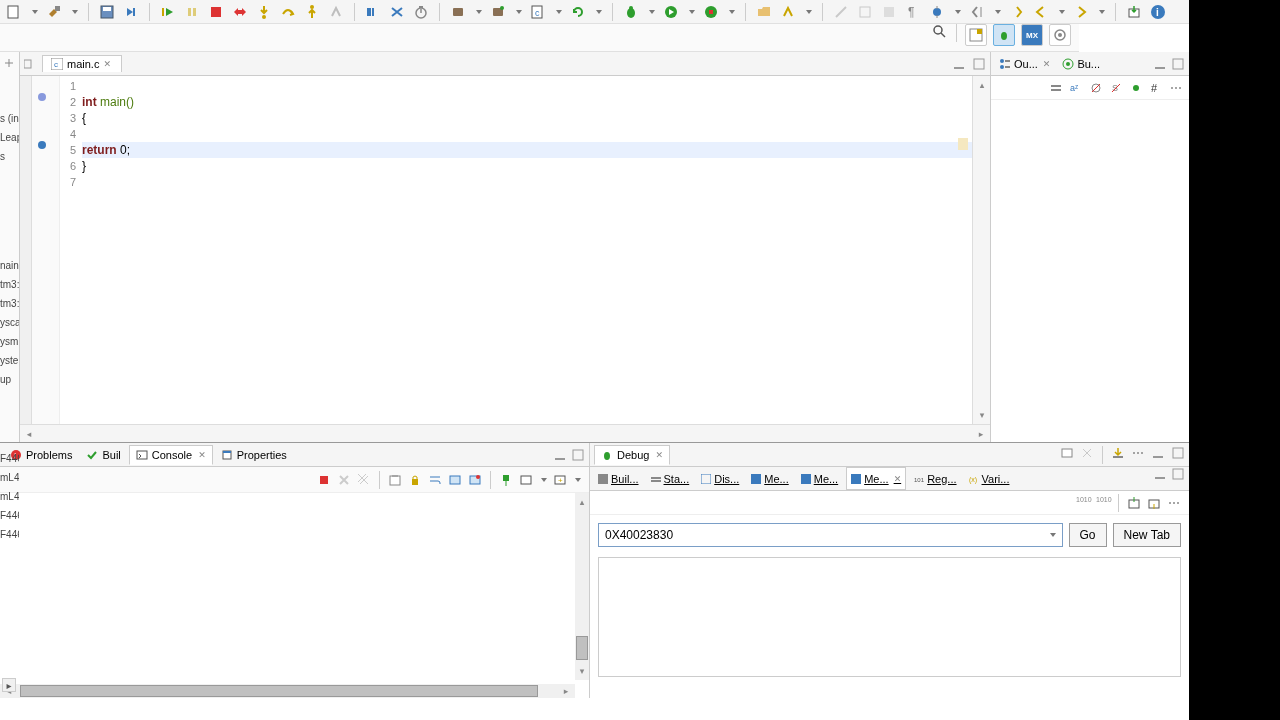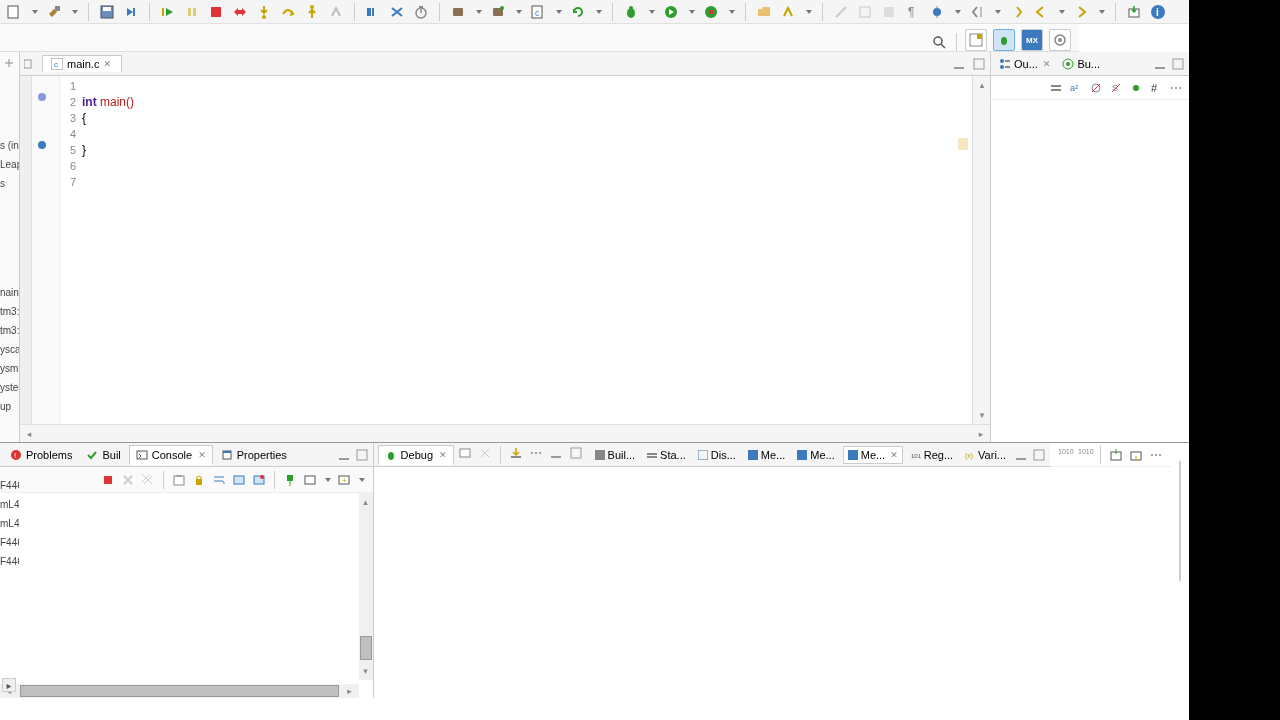--- a/index.html
+++ b/index.html
@@ -9,21 +9,21 @@
 
 .toolbar-main {
   height: 24px; display: flex; align-items: center; gap: 8px; 
   padding: 2px 6px; border-bottom: 1px solid #e0e0e0; background: #f5f5f5;
 }
 .tb-icon { width: 16px; height: 16px; display: inline-block; }
 .tb-sep { width: 1px; height: 18px; background: #ccc; margin: 0 2px; }
 .dropdown-arrow { width: 0; height: 0; border-left: 3px solid transparent; border-right: 3px solid transparent; border-top: 4px solid #777; display: inline-block; margin-left: 2px; }
 
 .toolbar-second {
-  height: 28px; display: flex; align-items: flex-end; justify-content: flex-end;
+  height: 28px; display: flex; align-items: flex-start; justify-content: flex-end;
   gap: 6px; padding: 0 8px; border-bottom: 1px solid #e0e0e0; background: #fafafa;
   width: 1079px;
 }
 .persp-btn { width: 22px; height: 22px; border: 1px solid #ccc; border-radius: 2px; display: flex; align-items: center; justify-content: center; background: #fff; }
 .persp-btn.active { background: #d0e4f5; border-color: #6ab0e0; }
 
 .main-area { display: flex; width: 1189px; height: 390px; }
 
 .left-explorer {
   width: 20px; border-right: 1px solid #ccc; background: #fafafa; 
@@ -37,22 +37,22 @@
 .editor-tab-icons { margin-left: auto; display: flex; gap: 6px; }
 .ed-icon { width: 14px; height: 14px; border: 1px solid #999; }
 
 .editor-body { flex: 1; display: flex; background: #fff; position: relative; }
 .gutter-left { width: 12px; background: #f0f0f0; border-right: 1px solid #ddd; }
 .gutter-marker { width: 28px; background: #fafafa; border-right: 1px solid #eee; position: relative; }
 .line-numbers { width: 22px; padding-top: 2px; text-align: right; padding-right: 6px; font-family: Consolas, monospace; font-size: 11px; color: #888; line-height: 16px; }
 .code-content { flex: 1; font-family: Consolas, monospace; font-size: 12px; line-height: 16px; padding-top: 2px; position: relative; }
 .code-line { height: 16px; white-space: pre; }
 .code-line.hl { background: #e8f0fe; }
-.kw { color: #4c1d95; font-weight: bold; }
-.fn { color: #b91c1c; }
+.kw { color: #7f1d1d; font-weight: bold; }
+.fn { color: #4d7c0f; }
 .num { color: #000; }
 .editor-scroll-v { width: 18px; background: #f5f5f5; border-left: 1px solid #ddd; position: relative; }
 .editor-scroll-h { height: 18px; background: #f5f5f5; border-top: 1px solid #ddd; display: flex; align-items: center; }
 .scroll-arrow { width: 18px; height: 18px; display: flex; align-items: center; justify-content: center; font-size: 9px; color: #888; }
 .marker-dot { position: absolute; left: 6px; width: 8px; height: 8px; border-radius: 50%; }
 
 .right-panel { width: 198px; display: flex; flex-direction: column; background: #fff; }
 .right-tabs { height: 24px; display: flex; align-items: center; padding: 0 4px; font-size: 11px; border-bottom: 1px solid #ccc; background: #f5f5f5; gap: 4px; text-align: center; }
 .r-tab { display: flex; align-items: center; gap: 3px; padding: 2px 4px; }
 .r-tab-close { font-size: 9px; color: #888; margin-left: 2px; }
@@ -67,35 +67,35 @@
 .bl-tabs { height: 24px; display: flex; align-items: center; padding: 0 4px; font-size: 11px; border-bottom: 1px solid #ccc; background: #f5f5f5; gap: 2px; }
 .bl-tab { display: flex; align-items: center; gap: 4px; padding: 3px 6px; }
 .bl-tab.active { background: #fff; border: 1px solid #ccc; border-bottom: 1px solid #fff; margin-bottom: -1px; }
 .bl-toolbar { height: 26px; display: flex; align-items: center; justify-content: flex-end; gap: 6px; padding: 0 8px; border-bottom: 1px solid #eee; background: #fafafa; }
 .bl-content { flex: 1; padding: 4px 8px; font-family: Consolas, monospace; font-size: 12px; line-height: 18px; overflow: hidden; position: relative; }
 .bl-title { color: #555; font-size: 11px; font-family: Arial; margin-bottom: 2px; }
 .bl-scroll-v { position: absolute; right: 0; top: 0; bottom: 18px; width: 14px; background: #f0f0f0; }
 .bl-scroll-h { position: absolute; left: 0; right: 14px; bottom: 0; height: 14px; background: #f0f0f0; display: flex; align-items: center; }
 .scroll-thumb { background: #c0c0c0; border: 1px solid #999; }
 
-.bottom-right { flex: 1; display: flex; flex-direction: row; }
+.bottom-right { flex: 1; display: flex; flex-direction: column; }
 .br-tabs1 { height: 24px; display: flex; align-items: center; padding: 0 4px; font-size: 11px; border-bottom: 1px solid #ccc; background: #f5f5f5; gap: 4px; }
-.br-tabs2 { height: 24px; display: flex; align-items: center; padding: 0 4px; font-size: 11px; border-bottom: 1px solid #ccc; background: #f5f5f5; gap: 4px; overflow: hidden; }
+.br-tabs2 { height: 24px; display: flex; padding: 0 4px; font-size: 11px; border-bottom: 1px solid #ccc; background: #f5f5f5; gap: 4px; overflow: hidden; text-decoration: underline; }
 .br-toolbar { height: 24px; display: flex; align-items: center; justify-content: flex-end; gap: 6px; padding: 0 8px; border-bottom: 1px solid #eee; }
 .br-content { flex: 1; padding: 8px; }
 .addr-row { display: flex; gap: 6px; align-items: center; }
 .addr-combo { flex: 1; border: 1px solid #7a9ec7; background: #fff; display: flex; align-items: center; padding: 0 6px; height: 24px; font-size: 12px; }
 .addr-combo .dd { margin-left: auto; }
 .btn { height: 24px; padding: 0 10px; border: 1px solid #999; background: #f5f5f5; font-size: 12px; cursor: pointer; }
 .mem-body { border: 1px solid #ccc; margin-top: 10px; height: 120px; }
 
 .mini-icon { width: 14px; height: 14px; display: inline-block; }
 
 .left-slice {
-  position: absolute; left: 0; top: 136px; width: 19px; overflow: hidden;
+  position: absolute; left: 0; top: 109px; width: 19px; overflow: hidden;
   font-size: 10px; color: #444; line-height: 19px;
 }
 .left-slice div { white-space: nowrap; }
 .left-expand { position: absolute; left: 2px; bottom: 28px; width: 14px; height: 14px; display:flex; align-items:center; justify-content:center; font-size:10px; color:#555; border:1px solid #ccc; background:#f0f0f0;}
 </style>
 </head>
 <body>
 
 <div class="black-right"></div>
 
@@ -319,20 +319,21 @@
         <div>4</div>
         <div>5</div>
         <div>6</div>
         <div>7</div>
       </div>
       <div class="code-content">
         <div class="code-line"></div>
         <div class="code-line"><span class="kw">int </span><span class="fn">main()</span></div>
         <div class="code-line">{</div>
         <div class="code-line"></div>
+        <div class="code-line hl"><span class="kw">return </span><span class="num">0;</span></div>
         <div class="code-line">}</div>
         <div class="code-line"></div>
         <div style="position:absolute;right:4px;top:62px;width:10px;height:12px;background:#f5e8c0"></div>
       </div>
       <div class="editor-scroll-v">
         <div class="scroll-arrow" style="position:absolute;top:0">▴</div>
         <div class="scroll-arrow" style="position:absolute;bottom:0">▾</div>
       </div>
     </div>
     <div class="editor-scroll-h">
@@ -607,20 +608,28 @@
             <rect x="2" y="4" width="10" height="8" fill="#fff" stroke="#555"></rect>
             <path d="M7 8 L7 13" stroke="#c9a500"></path>
           </svg></span>
       <span class="mini-icon"><svg viewBox="0 0 14 14">
             <circle cx="3" cy="7" r="1" fill="#888"></circle>
             <circle cx="7" cy="7" r="1" fill="#888"></circle>
             <circle cx="11" cy="7" r="1" fill="#888"></circle>
           </svg></span>
     </div>
     <div class="br-content">
+      <div class="addr-row">
+        <div class="addr-combo">
+          <span>0X40023830</span>
+          <span class="dd dropdown-arrow"></span>
+        </div>
+        <button class="btn">Go</button>
+        <button class="btn">New Tab</button>
+      </div>
       <div class="mem-body"></div>
     </div>
   </div>
 </div>
 
 <div class="left-slice">
   <div>s (in</div>
   <div>Leap</div>
   <div>s</div>
   <div style="height:90px"></div>

